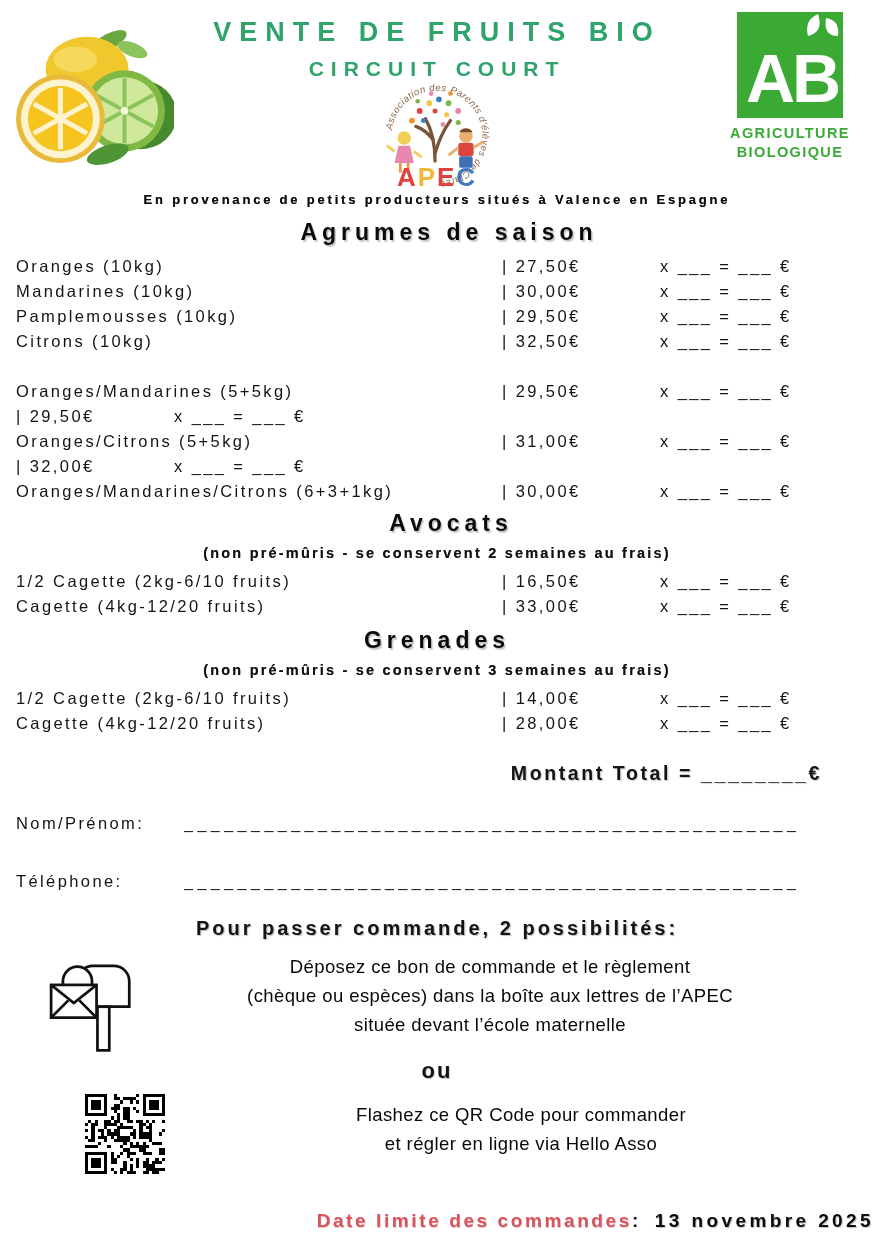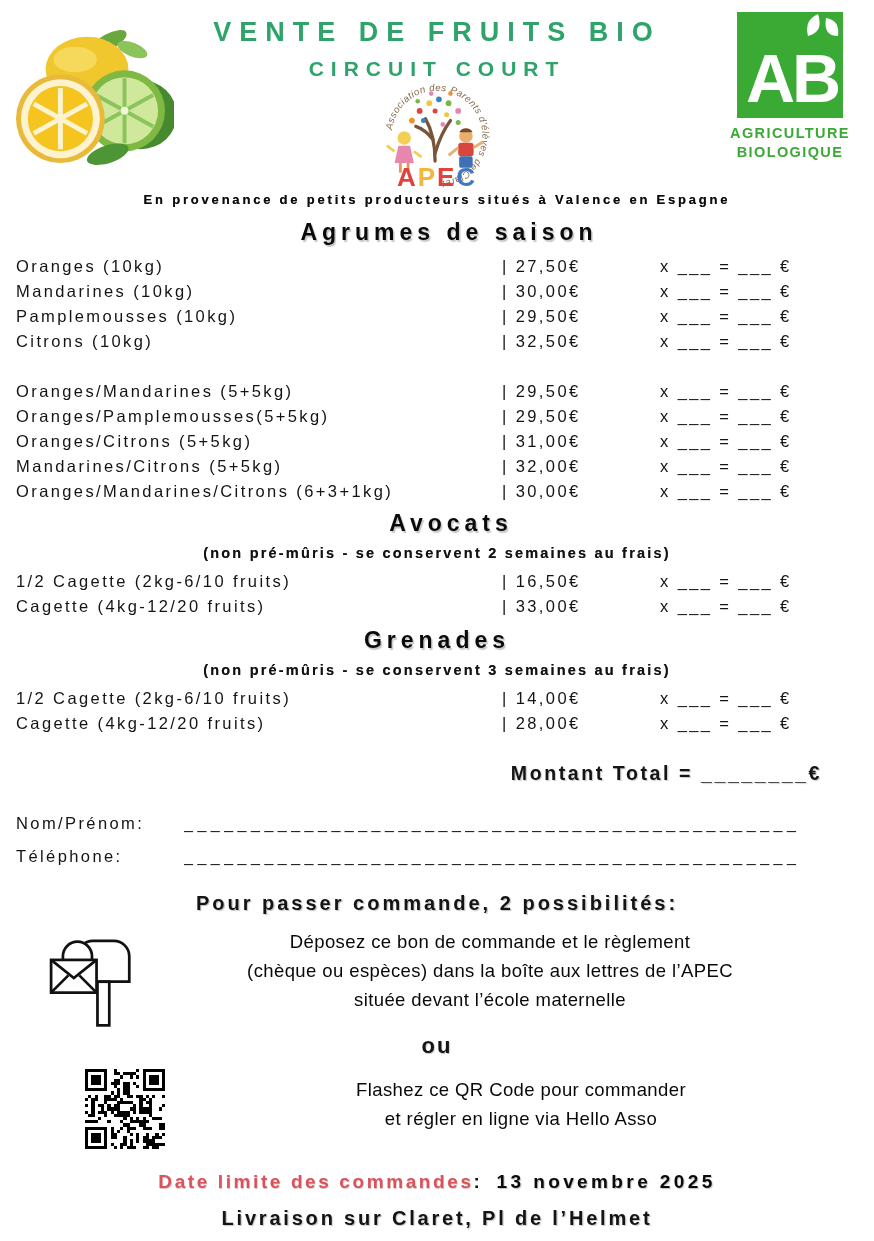--- a/index.html
+++ b/index.html
@@ -46,21 +46,21 @@
   .row-label{flex:0 0 486px; overflow:hidden;}
   .row-price{flex:0 0 158px;}
   .row-calc{flex:1 1 auto;}
   
   .total-line{
     text-align:right; padding-right:52px; margin-top:26px;
     font-weight:bold; font-size:19.5px; letter-spacing:2.6px;
     text-shadow:1.2px 1.2px 1px rgba(0,0,0,0.22);
   }
   
-  .form-field{display:flex; align-items:flex-end; padding:0 16px; margin-top:7px; height:26px; white-space:nowrap;}
+  .form-field{display:flex; align-items:flex-end; padding:0 16px; margin-top:32px; height:26px; white-space:nowrap;}
   .form-field.first{margin-top:22px;}
   .field-label{font-size:16.5px; letter-spacing:2.4px; flex:0 0 168px;}
   .field-blank{
     font-size:16px; letter-spacing:4.5px; overflow:hidden; width:648px;
     white-space:nowrap; display:inline-block;
   }
   
   .order-heading{
     text-align:center; margin-top:26px; font-weight:bold; font-size:20px;
     letter-spacing:3px; text-shadow:1.2px 1.2px 1px rgba(0,0,0,0.25);
@@ -69,21 +69,21 @@
   .mailbox-icon{position:absolute; left:46px; top:2px; width:92px; height:100px;}
   .mail-lines{margin-left:150px; width:680px; text-align:center;
     font-size:18.5px; letter-spacing:0.4px; line-height:29px; color:#090909;}
   .or-label{text-align:center; font-weight:bold; font-size:22px; letter-spacing:2px; margin-top:14px;
     text-shadow:0.8px 0.8px 0.8px rgba(0,0,0,0.25);}
   .qr-block{position:relative; margin-top:10px; min-height:84px;margin-left:31px;}
   .qr-code{position:absolute; left:54px; top:0; width:80px; height:80px;}
   .qr-lines{margin-left:150px; width:680px; text-align:center;
     font-size:18.5px; letter-spacing:0.4px; line-height:29px; padding-top:6px; color:#090909;}
   
-  .deadline-line{text-align:center; margin-top:18px; font-size:19px; white-space:nowrap;}
+  .deadline-line{text-align:right; margin-top:32px; font-size:19px; white-space:nowrap;}
   .deadline-label{color:var(--red); font-weight:bold; letter-spacing:2.6px; text-shadow:0.6px 0.6px 0.6px rgba(160,60,60,0.3);}
   .deadline-colon{color:#111; font-weight:bold; letter-spacing:2.6px;}
   .deadline-value{color:#0a0a0a; font-weight:bold; letter-spacing:3.4px; margin-left:14px;
     text-shadow:1px 1px 1px rgba(0,0,0,0.25);}
   .delivery-title{
     text-align:center; margin-top:14px; font-weight:bold; font-size:20px; letter-spacing:2.8px;
     text-shadow:1.2px 1.2px 1px rgba(0,0,0,0.22);
   }
 </style>
 </head>
@@ -213,31 +213,29 @@
   </div>
 </div>
 
 <div class="rows gap-top">
   <div class="row">
     <span class="row-label">Oranges/Mandarines (5+5kg)</span>
     <span class="row-price">| 29,50€</span>
     <span class="row-calc">x ___ = ___ €</span>
   </div>
   <div class="row">
-    <span class="row-label">Oranges/Pamplemousses(5+5kg)</span>
     <span class="row-price">| 29,50€</span>
     <span class="row-calc">x ___ = ___ €</span>
   </div>
   <div class="row">
     <span class="row-label">Oranges/Citrons (5+5kg)</span>
     <span class="row-price">| 31,00€</span>
     <span class="row-calc">x ___ = ___ €</span>
   </div>
   <div class="row">
-    <span class="row-label">Mandarines/Citrons (5+5kg)</span>
     <span class="row-price">| 32,00€</span>
     <span class="row-calc">x ___ = ___ €</span>
   </div>
   <div class="row">
     <span class="row-label">Oranges/Mandarines/Citrons (6+3+1kg)</span>
     <span class="row-price">| 30,00€</span>
     <span class="row-calc">x ___ = ___ €</span>
   </div>
 </div>
 

